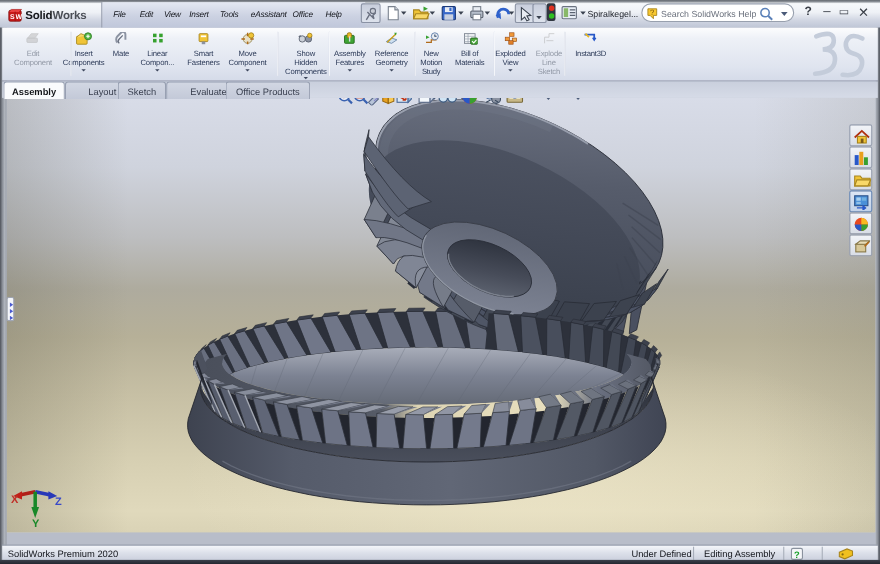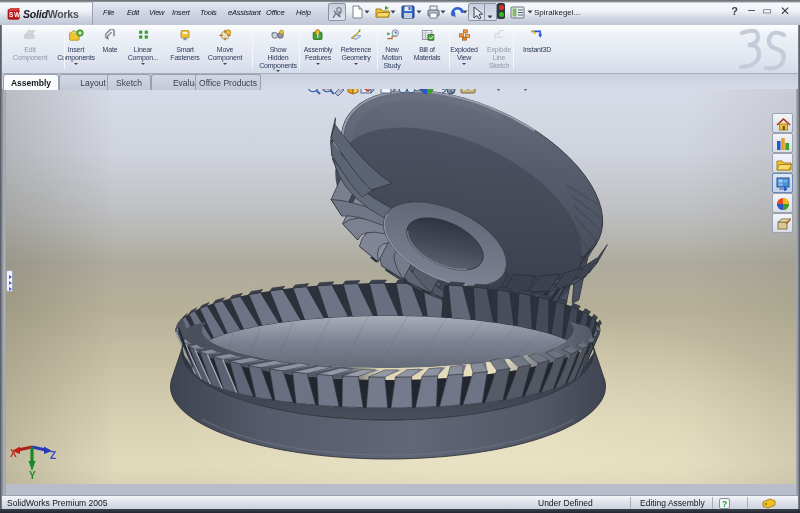--- a/index.html
+++ b/index.html
@@ -3,21 +3,21 @@
 * { margin:0; padding:0; box-sizing:border-box; }
 html,body { width:800px; height:513px; overflow:hidden; font-family:"Liberation Sans",sans-serif; }
 #win { position:relative; width:800px; height:513px; background:#b8bdc9; }
 
 #frameL { position:absolute; left:0; top:0; width:6px; height:513px; background:linear-gradient(90deg,#4e525a 0%,#888d96 35%,#b0b5bd 70%,#989da6 100%); z-index:50; }
 #frameR { position:absolute; right:0; top:0; width:4px; height:513px; background:linear-gradient(90deg,#aeb3bb 0%,#8a8f98 50%,#50545c 100%); z-index:50; }
 #titlebar { position:absolute; left:0; top:0; width:800px; height:25px;
   background:linear-gradient(180deg,#63686f 0%,#8a8f96 6%,#f6f8fb 13%,#eef1f6 45%,#d2d7e3 72%,#bfc6d6 100%); z-index:60; }
 #logo { position:absolute; left:7px; top:8px; width:14px; height:12px; }
 #swtext { position:absolute; left:23px; top:8px; font-size:10.5px; font-weight:bold; color:#2e3238; letter-spacing:-0.2px; }
-#swtext b { color:#16181c;font-style:italic; } #swtext span { color:#4a4e56; font-weight:bold; }
+#swtext b { color:#16181c; } #swtext span { color:#4a4e56; font-weight:bold; }
 #menupanel { position:absolute; left:92px; top:2px; width:240px; height:23px;
   background:linear-gradient(180deg,#e4e8f2 0%,#ccd2e2 55%,#c0c7da 100%); border-left:1px solid #9aa0b0; }
 .menu { position:absolute; top:8px; font-size:7.5px; color:#14161c; letter-spacing:-0.2px;font-style:italic; }
 .tbtn { position:absolute; top:3px; width:18px; height:18px; padding:2px 0 0 2px; }
 .tbtn.pressed { background:linear-gradient(180deg,#c8cedc,#dde2ec); border:1px solid #8a92a4; border-radius:2px; }
 .tcar { position:absolute; top:9px; }
 #docname { position:absolute; left:534px; top:8px; font-size:8px; color:#1a1e26; }
 #searchbox { position:absolute; left:583px; top:3px; width:139px; height:17px; background:#fff; border:1px solid #98a0ae; border-radius:9px; }
 #searchbox .stx { position:absolute; left:17px; top:4px; font-size:8px; color:#6a707c; }
 
@@ -139,20 +139,34 @@
       </div>
       <div class="tbtn" style="left:508px"><svg width="15" height="13">
           <rect x="1" y="1" width="13" height="11" rx="1" fill="#e8eef6" stroke="#6a7280"></rect>
           <rect x="2.5" y="2.5" width="4" height="8" fill="#88b868"></rect>
           <path d="M8 4 h5 M8 6.5 h5 M8 9 h5" stroke="#5a6270" stroke-width="1"></path>
         </svg></div>
       <svg class="tcar" style="left:527px" width="6" height="6">
         <path d="M0.5 1.5 l2.5 3 2.5-3z" fill="#3a4250"></path>
       </svg>
     <span id="docname">Spiralkegel...</span>
+    <div id="searchbox">
+      <svg style="position:absolute;left:3px;top:2.5px" width="12" height="12">
+          <path d="M2 1 L10 1 L10 7 L7 7 L7 10 L4 7 L2 7Z" fill="#f8c830" stroke="#a8841a" stroke-width="0.8"></path>
+          <text x="4" y="7" font-size="7" fill="#7a5a10">?</text>
+        </svg>
+      <span class="stx">Search SolidWorks Help</span>
+      <svg style="position:absolute;right:18px;top:2px" width="13" height="13">
+          <circle cx="5.5" cy="5.5" r="3.8" fill="none" stroke="#5a80b8" stroke-width="1.4"></circle>
+          <path d="M8.5 8.5 L12 12" stroke="#5a80b8" stroke-width="1.8"></path>
+        </svg>
+      <svg style="position:absolute;right:4px;top:6px" width="8" height="6">
+          <path d="M1 1 l3 3.5 3-3.5z" fill="#4a5a78"></path>
+        </svg>
+    </div>
     <span style="position:absolute;right:62px;top:5px;font-size:11px;color:#3a3f48;font-weight:bold">?</span>
     <span style="position:absolute;right:45px;top:3px;font-size:12px;color:#3a3f48">–</span>
     <span style="position:absolute;right:28px;top:5px;font-size:10px;color:#3a3f48">▭</span>
     <span style="position:absolute;right:10px;top:4px;font-size:12px;color:#3a3f48">✕</span>
   </div>
   <div id="ribbon">
     <div class="rbtn gray" style="left:-2.0px">
         <div class="ric"><svg width="18" height="14">
             <g fill="#b9bdc6" stroke="#9aa0aa" stroke-width="0.8">
               <rect x="2" y="7" width="12" height="5" rx="1"></rect>
@@ -293,21 +307,21 @@
 <path d="M12 7 Q28 1 28 11 Q28 18 18 19 Q30 19 29 29 Q28 40 11 41"></path>
 <path d="M54 9 Q42 3 39 13 Q38 21 47 23 Q56 26 53 35 Q50 44 36 42"></path>
 </g>
       </svg>
   </div>
   <div id="tabrow">
       <div class="tab active" style="left:1px;width:56px">Assembly</div>
       <div class="tab" style="left:57px;width:68px">Layout</div>
       <div class="tab" style="left:105px;width:44px">Sketch</div>
       <div class="tab" style="left:149px;width:77px">Evaluate</div>
-      <div class="tab" style="left:193px;width:66px">Office Products</div>
+      <div class="tab" style="left:203px;width:77px">Office Products</div>
     </div>
   <div id="viewport">
     <div id="vpshade"></div>
     <svg width="800" height="513" viewBox="0 0 800 513" style="position:absolute;left:-6px;top:-89px">
         <defs>
 <linearGradient id="boreg" x1="0" y1="0" x2="0" y2="1">
  <stop offset="0" stop-color="#a8adb9" stop-opacity="1"></stop>
             <stop offset="0.5" stop-color="#7c8292"></stop>
             <stop offset="1" stop-color="#646a76"></stop>
 </linearGradient>
@@ -738,22 +752,22 @@
       <path d="M12 7.5 L4 12 L12 15Z" fill="#c02018"></path>
       <path d="M36 7.5 L44 12 L36 15Z" fill="#2838b8"></path>
       <path d="M20.5 22 L24 32 L27.5 22Z" fill="#188828"></path>
       <text x="2" y="18" font-size="10" fill="#c03028" font-weight="bold">X</text>
       <text x="42" y="20" font-size="10" fill="#3848c8" font-weight="bold">Z</text>
       <text x="21" y="40" font-size="10" fill="#188828" font-weight="bold">Y</text>
     </svg>
   </div>
 
 <div id="statusbar">
-  <span style="position:absolute;left:5px;top:2px">SolidWorks Premium 2005</span>
-  <span style="position:absolute;left:536px;top:2px">Under Defined</span>
+  <span style="position:absolute;left:5px;top:2px">SolidWorks Premium 2020</span>
+  <span style="position:absolute;left:572px;top:2px">Under Defined</span>
   <span class="ssep" style="left:628px"></span>
   <span style="position:absolute;left:638px;top:2px">Editing Assembly</span>
   <span class="ssep" style="left:710px"></span>
   <span style="position:absolute;left:717px;top:1.5px;width:11px;height:11px;background:#f4f6f8;border:1px solid #8a929e;border-radius:2px;font-size:8.5px;color:#18a028;font-weight:bold;text-align:center;line-height:11px">?</span>
   <span class="ssep" style="left:745px"></span>
   <svg style="position:absolute;left:760px;top:2px" width="14" height="11">
         <path d="M1 4 L8 1 L13 3 L13 7 L6 10 L1 8Z" fill="#f0c020" stroke="#a8841a"></path>
         <circle cx="4" cy="6" r="1" fill="#886a10"></circle>
       </svg>
 </div>

